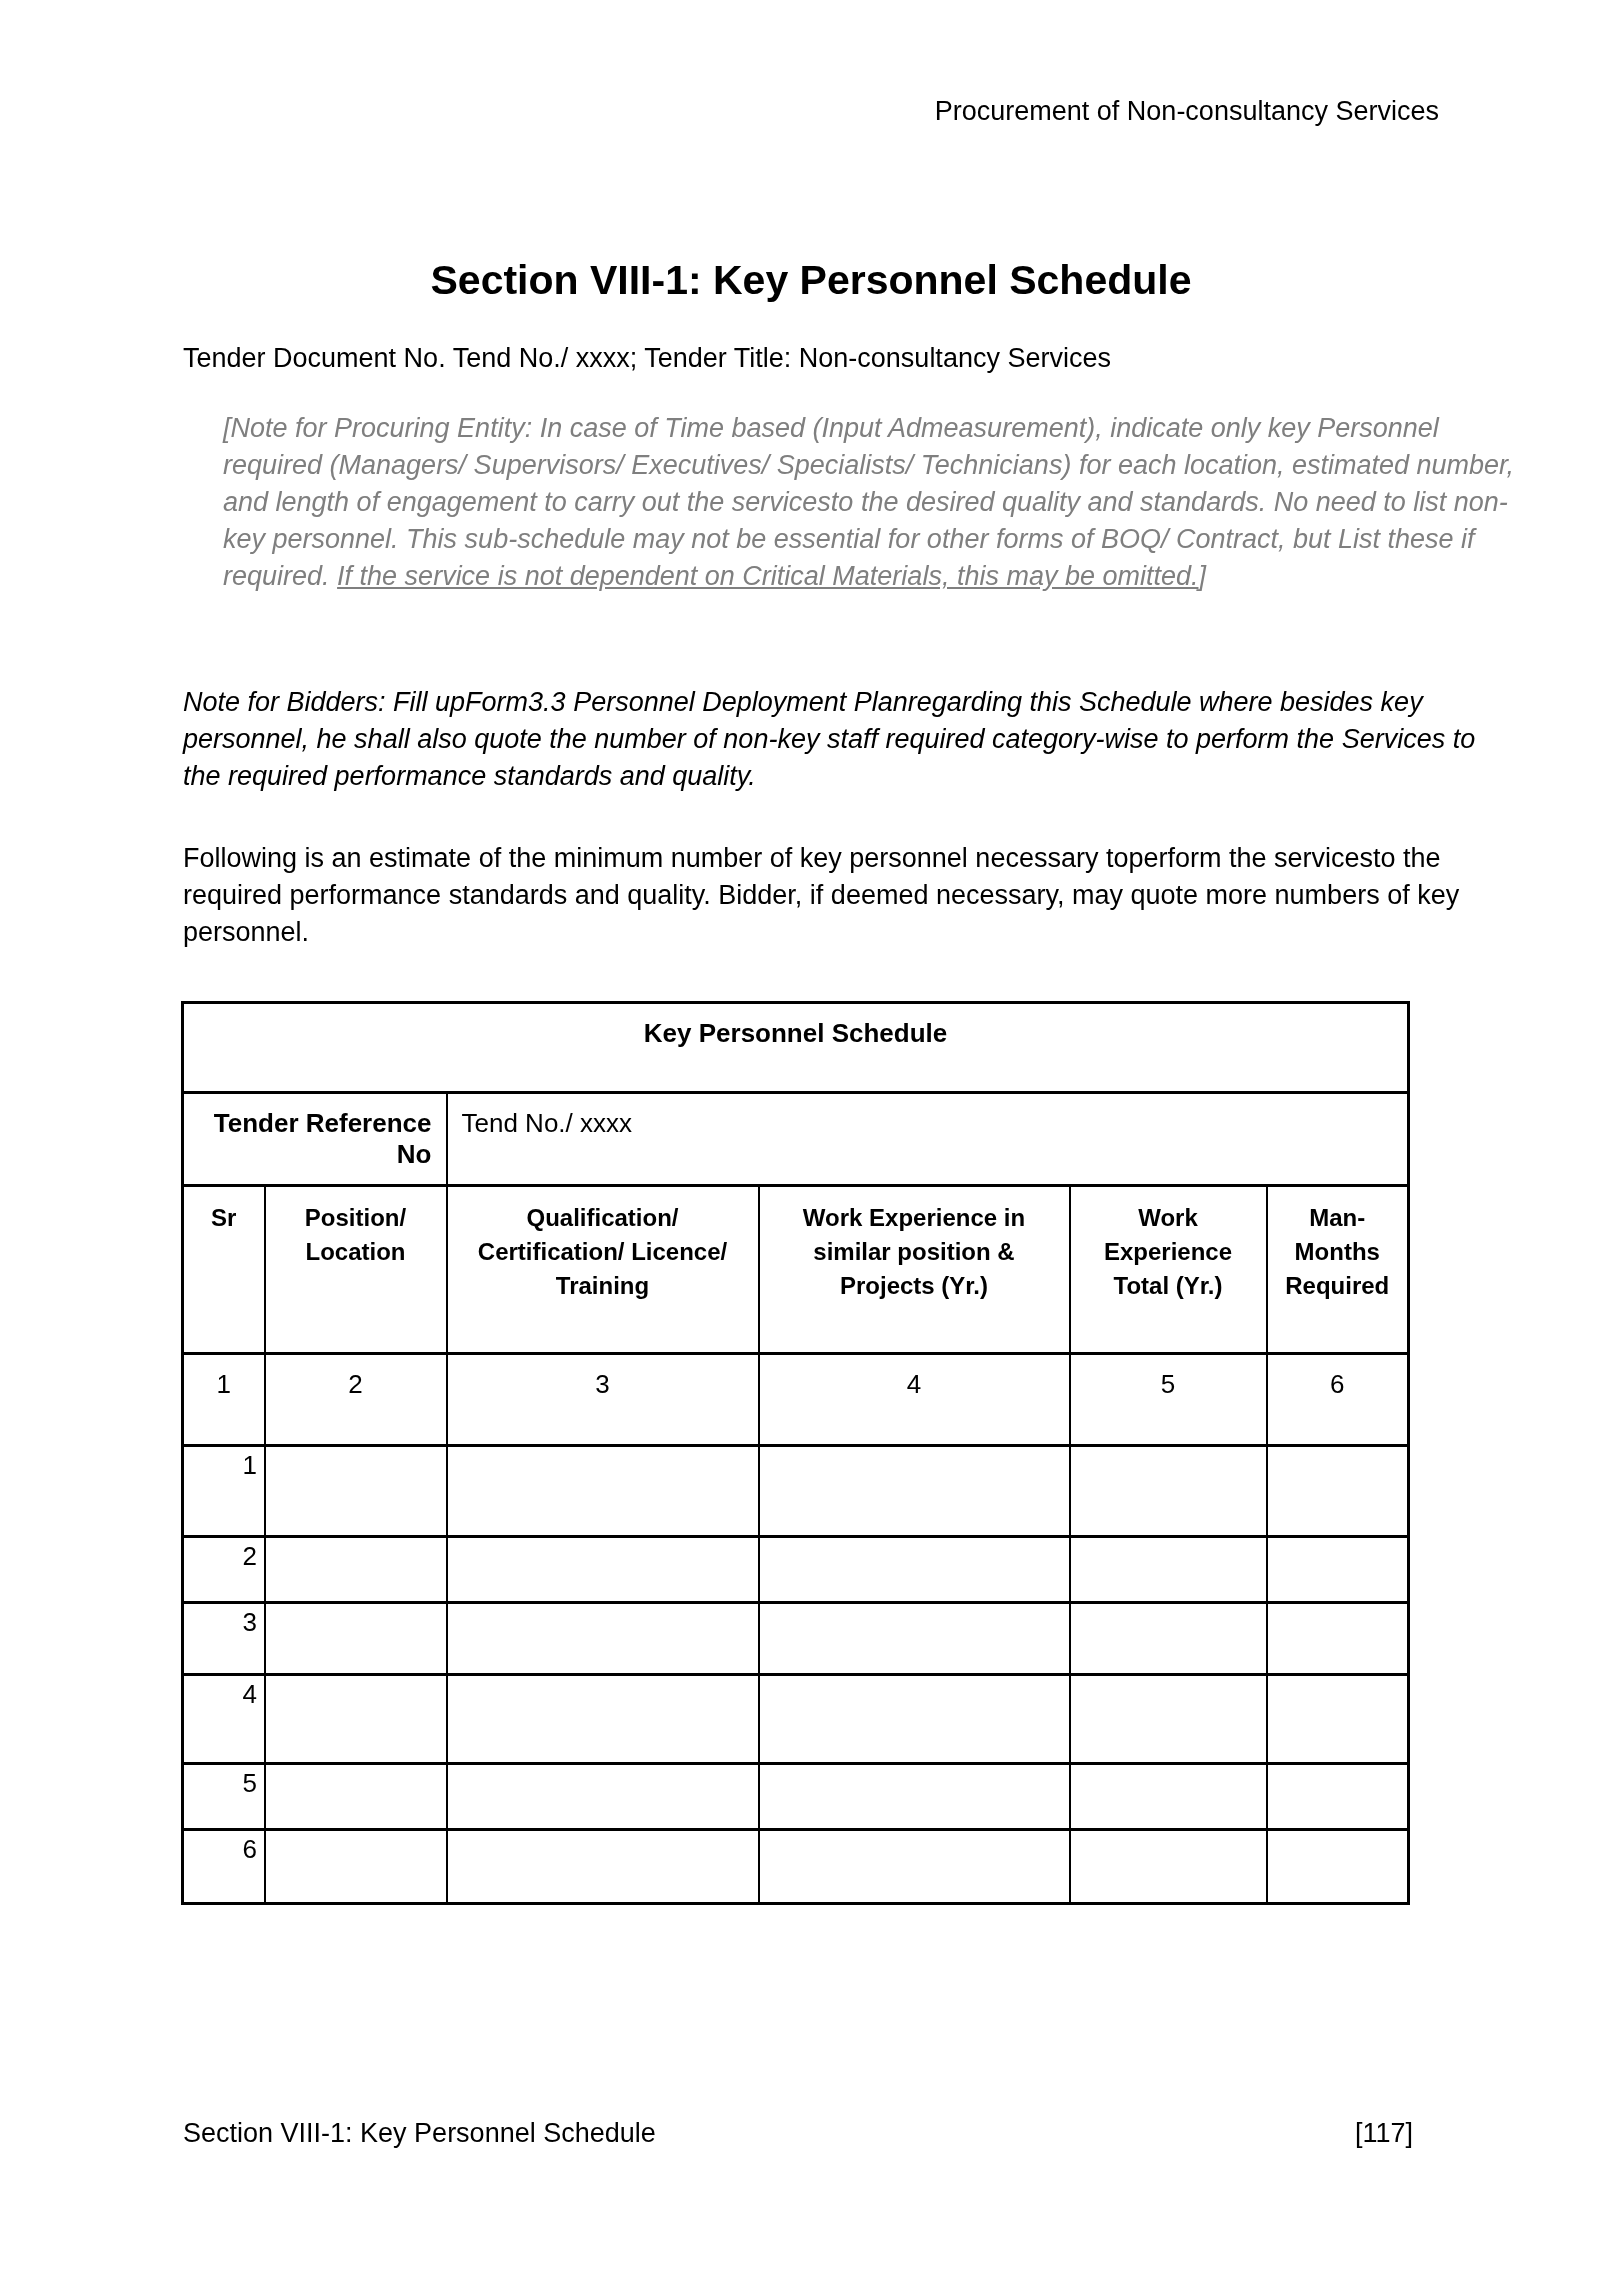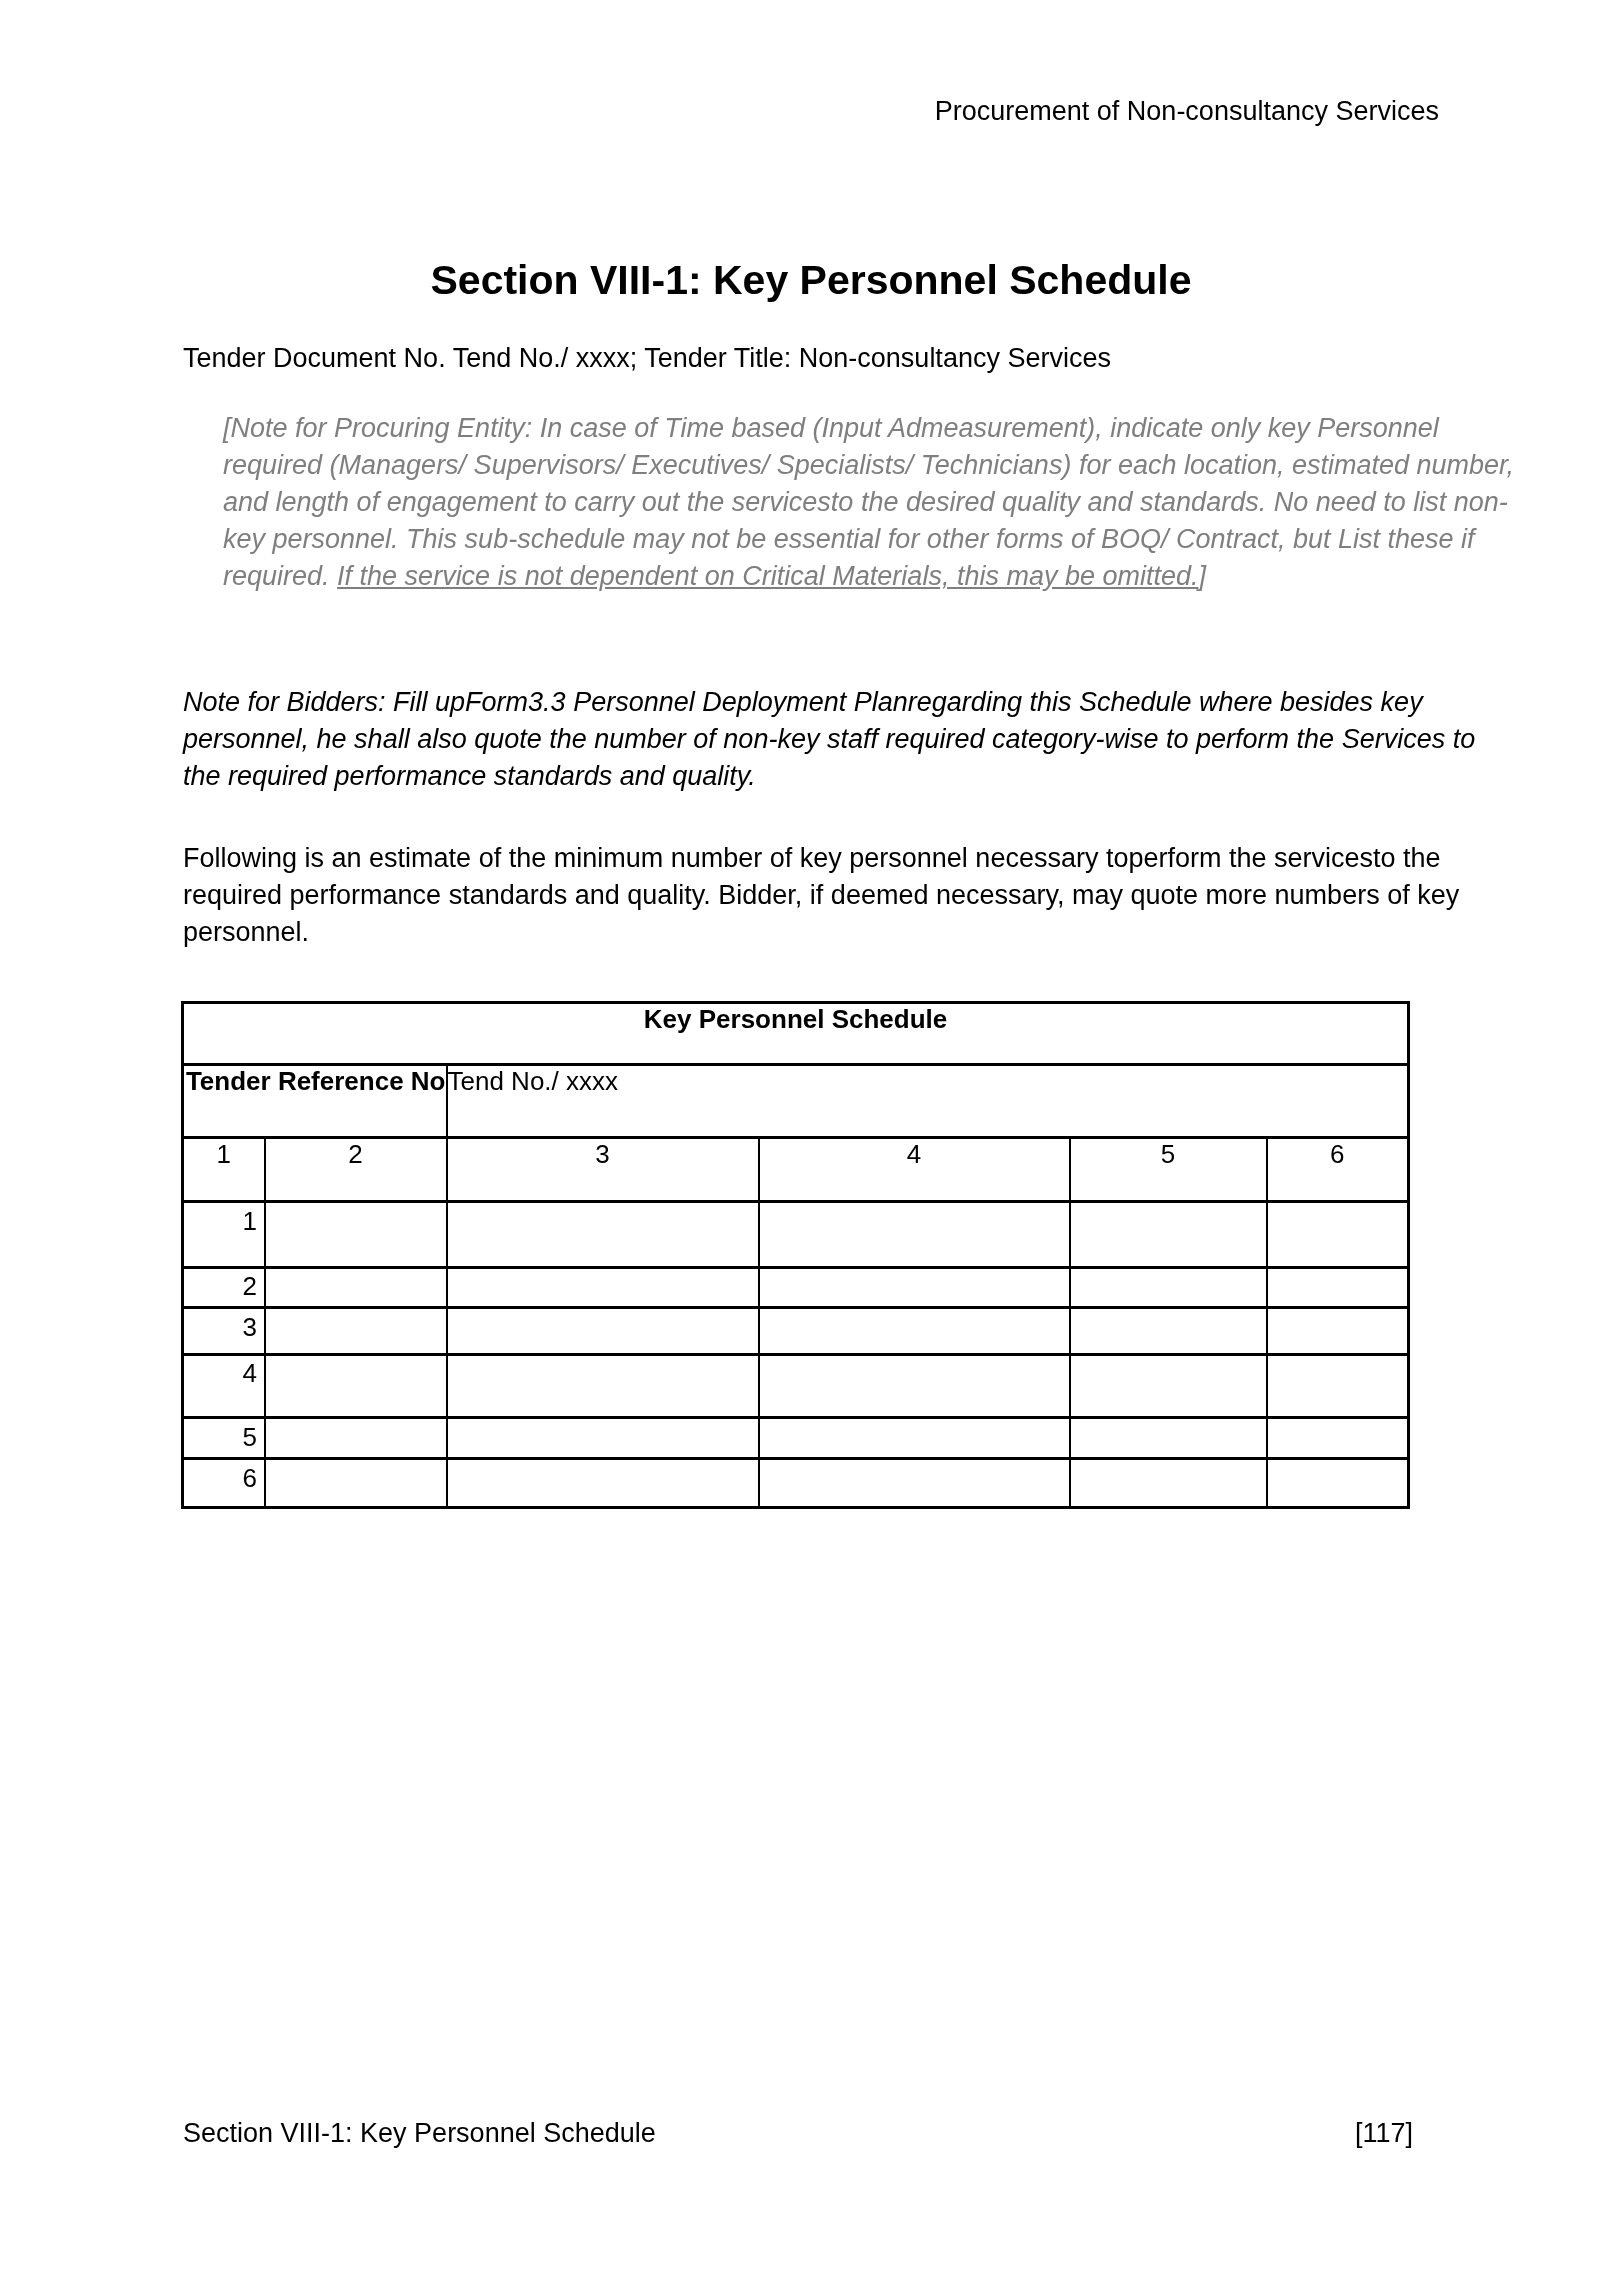--- a/index.html
+++ b/index.html
@@ -32,21 +32,21 @@
     position:absolute;top:840px;left:183px;width:1296px;
     font-size:27px;line-height:37px;
   }
   table.kps{
     position:absolute;top:1001px;left:181px;
     border-collapse:collapse;table-layout:fixed;width:1226px;
     font-size:26px;
   }
   table.kps td, table.kps th{
     border:2px solid #000;border-top-width:3.3px;border-bottom-width:3.3px;
-    padding:0;vertical-align:top;overflow:hidden;
+    padding:14px;vertical-align:top;overflow:hidden;
   }
   table.kps{border:3.3px solid #000;}
   .t-title{height:59px;text-align:center;font-weight:bold;padding-top:6.5px;}
   .t-label{font-weight:bold;text-align:right;padding:6.5px 11.8px 0 0;}
   .t-value{padding:6.5px 0 0 9.2px;}
   .row-tt{height:52px;}
   .row-tr{height:73px;margin-top:40px;}
   .col-head th{
     height:137px;font-weight:bold;text-align:center;
     font-size:24px;line-height:34px;padding-top:9.2px;
@@ -87,20 +87,28 @@
       <col style="width:197px">
       <col style="width:142px">
   </colgroup>
   <tbody>
     <tr>
       <td class="t-title" colspan="6">Key Personnel Schedule</td>
     </tr>
     <tr class="row-tr">
       <td class="t-label" colspan="2">Tender Reference No</td>
       <td class="t-value" colspan="4">Tend No./ xxxx</td>
+    </tr>
+    <tr class="col-head">
+      <th>Sr</th>
+      <th>Position/ Location</th>
+      <th>Qualification/ Certification/ Licence/ Training</th>
+      <th>Work Experience in similar position &amp; Projects (Yr.)</th>
+      <th>Work Experience Total (Yr.)</th>
+      <th>Man-Months Required</th>
     </tr>
     <tr class="num-row">
       <td class="num-hi">1</td>
       <td class="num-lo">2</td>
       <td class="num-lo">3</td>
       <td class="num-hi">4</td>
       <td class="num-hi">5</td>
       <td class="num-lo">6</td>
     </tr>
 

